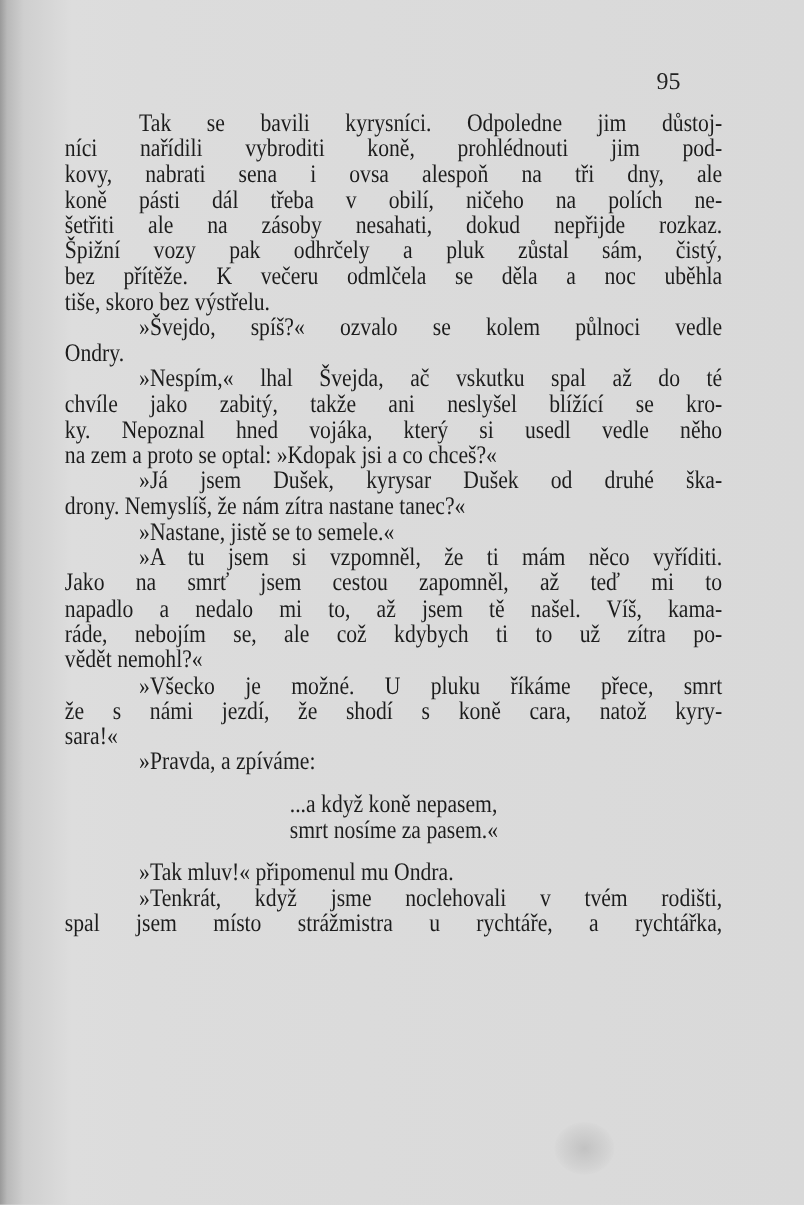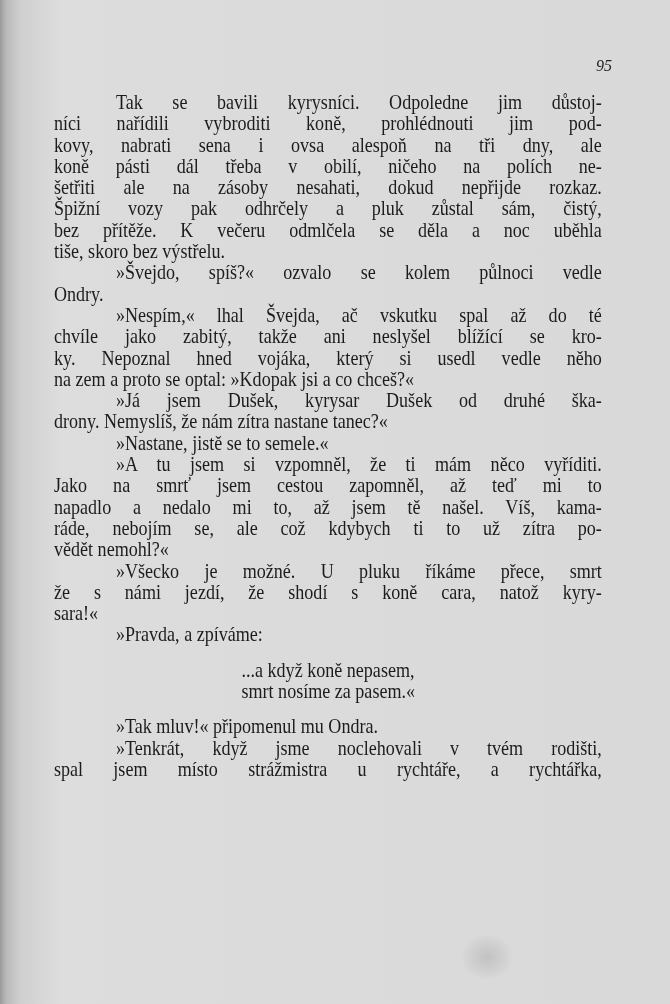--- a/index.html
+++ b/index.html
@@ -25,26 +25,25 @@
       position: absolute;
       left: 462px;
       top: 935px;
       width: 50px;
       height: 44px;
       border-radius: 50%;
       background: radial-gradient(ellipse at center, rgba(150,150,150,0.35) 0%, rgba(170,170,170,0.15) 55%, rgba(220,220,220,0) 75%);
     }
     .page-number {
       position: absolute;
-      left: 596px;
+      left: 547px;
       top: 57px;
       font-family: "Liberation Serif", serif;
-      font-size: 16px;
+      font-size: 20px;
       color: #222;
-      font-style: italic;
     }
     .text-block {
       position: absolute;
       left: 54px;
       top: 92px;
       width: 548px;
       font-family: "Liberation Serif", serif;
       font-size: 21px;
       line-height: 21.3px;
       color: #1c1c1c;

